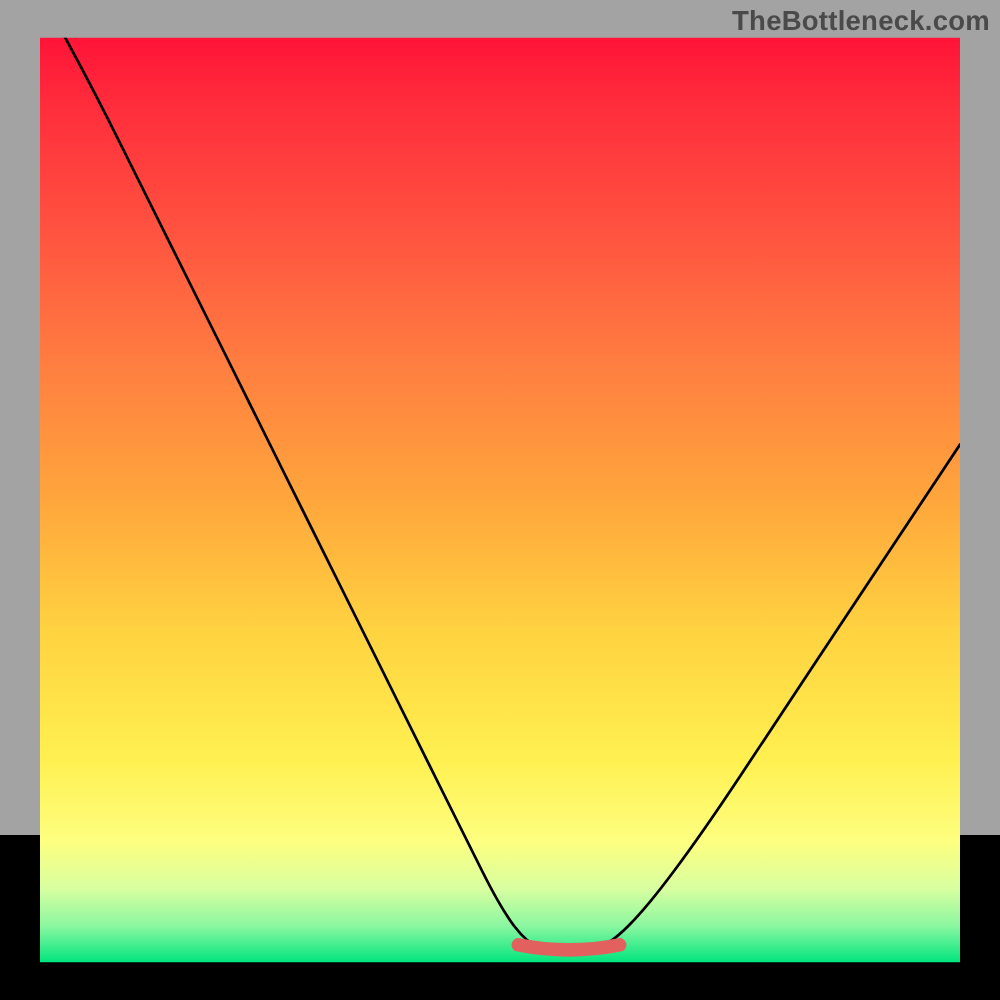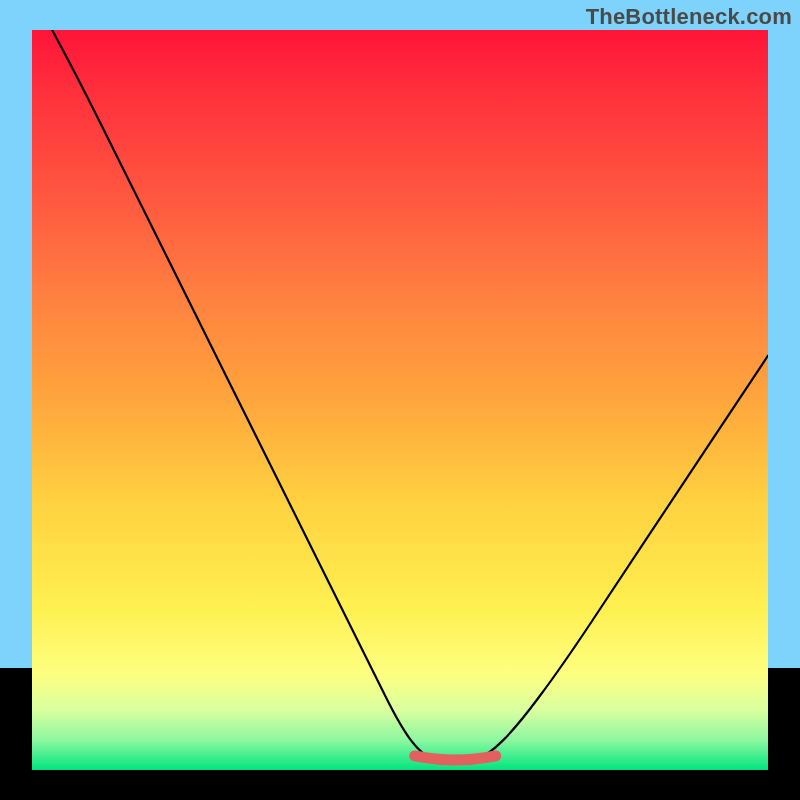--- a/index.html
+++ b/index.html
@@ -8,21 +8,21 @@
     width: 800px;
     height: 800px;
     background: #000;
     overflow: hidden;
     font-family: Arial, Helvetica, sans-serif;
   }
   .frame {
     position: relative;
     width: 800px;
     height: 668px;
-    background: #7dd3fc;
+    background: #a3a3a3;
   }
   .watermark {
     position: absolute;
     top: 4px;
     right: 8px;
     color: #4a4a4a;
     font-size: 22px;
     font-weight: 600;
     letter-spacing: 0.2px;
     user-select: none;

